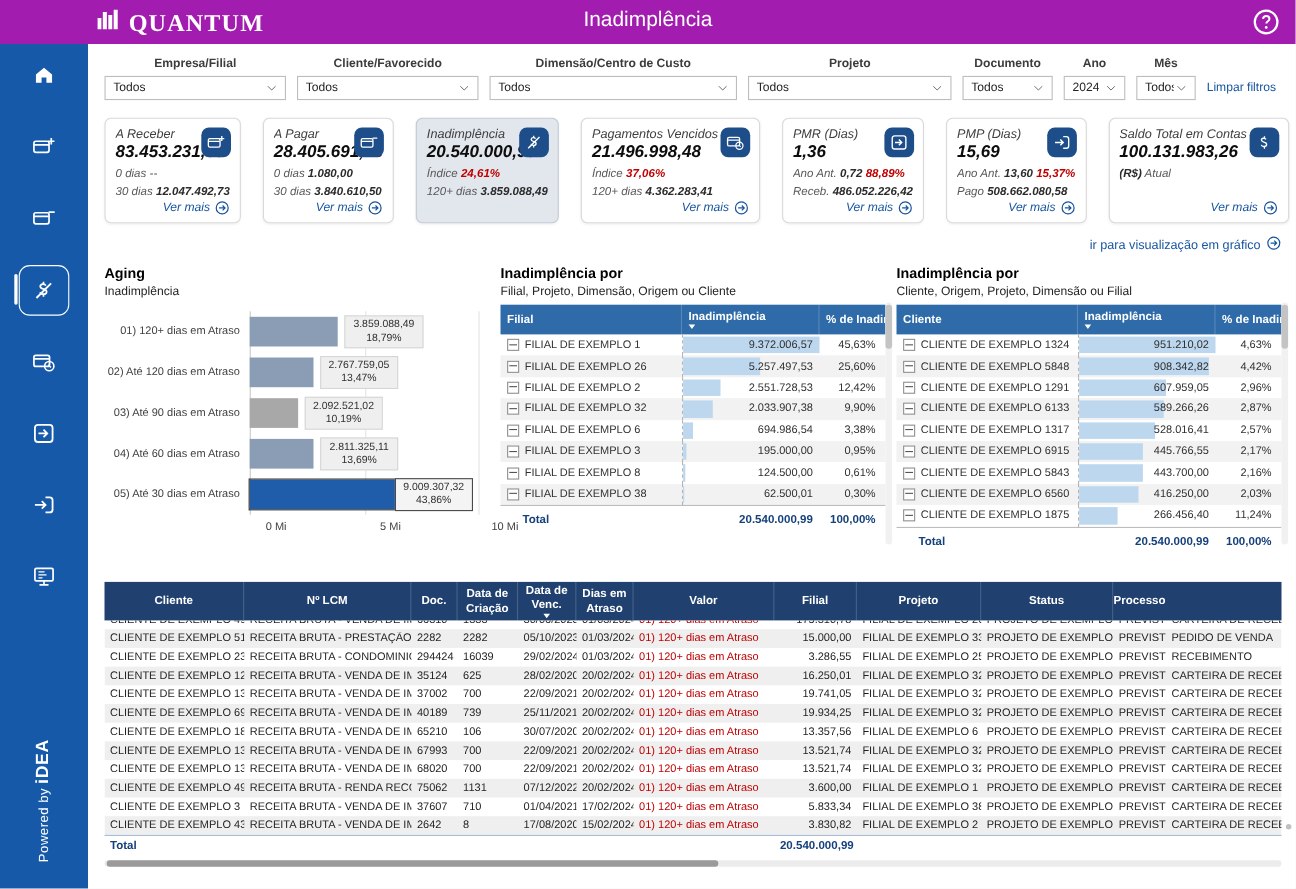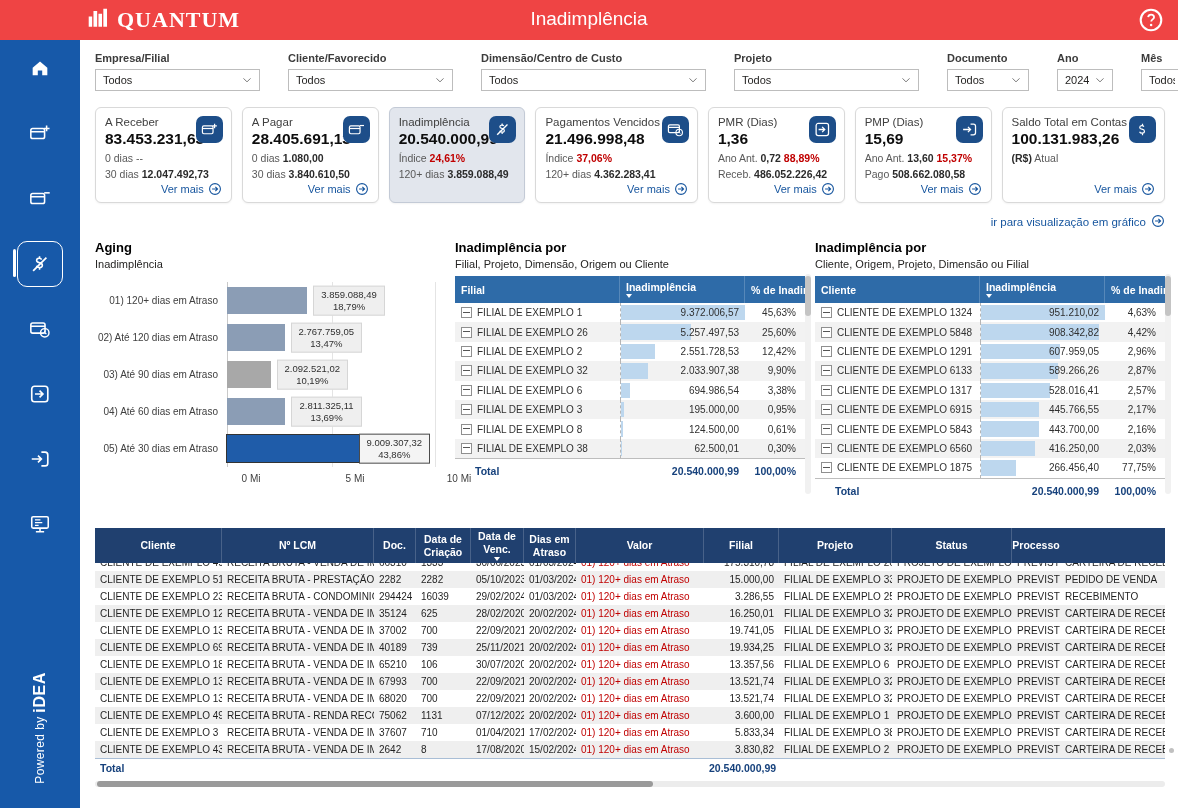--- a/index.html
+++ b/index.html
@@ -1,39 +1,39 @@
 <!DOCTYPE html>
 <html><head>
 <meta charset="utf-8">
 <style>
   html,body{margin:0;padding:0;background:#e9e9e9;font-family:"Liberation Sans",sans-serif;}
   .app{position:relative;width:1178px;height:808px;background:#fff;overflow:hidden;}
   
-  .hdr{position:absolute;top:0;left:0;right:0;height:40px;background:#ef4444;z-index:5;}
+  .hdr{position:absolute;top:0;left:0;right:0;height:40px;background:#a21caf;z-index:5;}
   .logo{position:absolute;left:86px;top:5px;display:flex;align-items:center;gap:5px;color:#fff;}
   .logo-text{font-family:"Liberation Serif",serif;font-weight:bold;font-size:22px;letter-spacing:1px;}
   .hdr-title{position:absolute;left:50%;top:8px;transform:translateX(-50%);color:#fff;font-size:19px;}
   .help{position:absolute;right:14px;top:7px;width:26px;height:26px;color:#fff;cursor:pointer;}
   
   .sidebar{position:absolute;top:40px;left:0;width:80px;bottom:0;background:#1759A9;z-index:4;}
   .sb-item{position:absolute;left:50%;transform:translateX(-50%);width:44px;height:44px;display:flex;align-items:center;justify-content:center;color:#fff;cursor:pointer;}
   .sb-item.active{border:1.5px solid #fff;border-radius:10px;}
   .sb-indicator{position:absolute;left:13px;width:3px;height:28px;background:#fff;border-radius:2px;}
   .powered{position:absolute;bottom:24px;left:50%;transform:translateX(-50%) rotate(180deg);writing-mode:vertical-rl;color:#fff;font-size:12px;letter-spacing:.4px;white-space:nowrap;}
   .brand{font-weight:bold;font-size:16px;letter-spacing:.6px;}
   
   .main{position:absolute;left:80px;top:40px;right:0;bottom:0;background:#fff;padding:12px 13px 0 15px;box-sizing:border-box;}
   
-  .filters{display:flex;align-items:flex-end;gap:28px;margin:0 0 16px;}
+  .filters{display:flex;align-items:flex-end;gap:10px;margin:0 0 16px;text-align:center;}
   .flabel{font-size:11px;font-weight:bold;color:#3c3c3c;margin-bottom:5px;}
   .fbox{height:22px;border:1px solid #bdbdbd;background:#fff;display:flex;align-items:center;justify-content:space-between;padding:0 5px 0 7px;font-size:11px;color:#252423;box-sizing:border-box;cursor:pointer;}
   .fval{white-space:nowrap;overflow:hidden;}
   .clear{font-size:11px;color:#16559E;padding-bottom:5px;white-space:nowrap;cursor:pointer;}
   
-  .cards{display:flex;gap:10px;}
+  .cards{display:flex;gap:20px;font-style:italic;}
   .card{flex:1;position:relative;border:1px solid #D9D9D9;border-radius:6px;background:#fff;height:96px;padding:8px 9px 6px;box-sizing:border-box;box-shadow:0 1px 2px rgba(0,0,0,.05);cursor:pointer;}
   .card.selected{background:#E2E6ED;border-color:#C3CAD6;}
   .card-title{font-size:11.5px;color:#404040;padding-right:28px;white-space:nowrap;overflow:hidden;}
   .badge{position:absolute;top:8px;right:8px;width:27px;height:27px;border-radius:7px;background:#1D4E89;color:#fff;display:flex;align-items:center;justify-content:center;}
   .card-value{font-size:15.5px;font-weight:bold;color:#0d0d0d;margin:2px 0 3px;white-space:nowrap;}
   .card-line{font-size:10.5px;color:#595959;line-height:1.5;white-space:nowrap;overflow:hidden;}
   .seg-v{font-weight:bold;color:#2b2b2b;}
   .seg-r{font-weight:bold;color:#C00000;}
   .card-foot{position:absolute;right:9px;bottom:6px;display:flex;align-items:center;gap:4px;color:#16559E;font-size:11px;cursor:pointer;}
   
@@ -734,21 +734,21 @@
             </div>
             <div class="mrow">
               <div class="mname">
                 <span class="expando"></span>
                 <span>CLIENTE DE EXEMPLO 1875</span>
               </div>
               <div class="mval">
                 <div class="mbar" style="width: 28.0124%;"></div>
                 <span class="vtext">266.456,40</span>
               </div>
-              <div class="mpct">77,75%</div>
+              <div class="mpct">11,24%</div>
             </div>
           </div>
           <div class="mini-total">
             <div class="mtl">Total</div>
             <div class="mtv">20.540.000,99</div>
             <div class="mtp">100,00%</div>
           </div>
           <div class="vscroll">
             <div class="vthumb"></div>
           </div>

